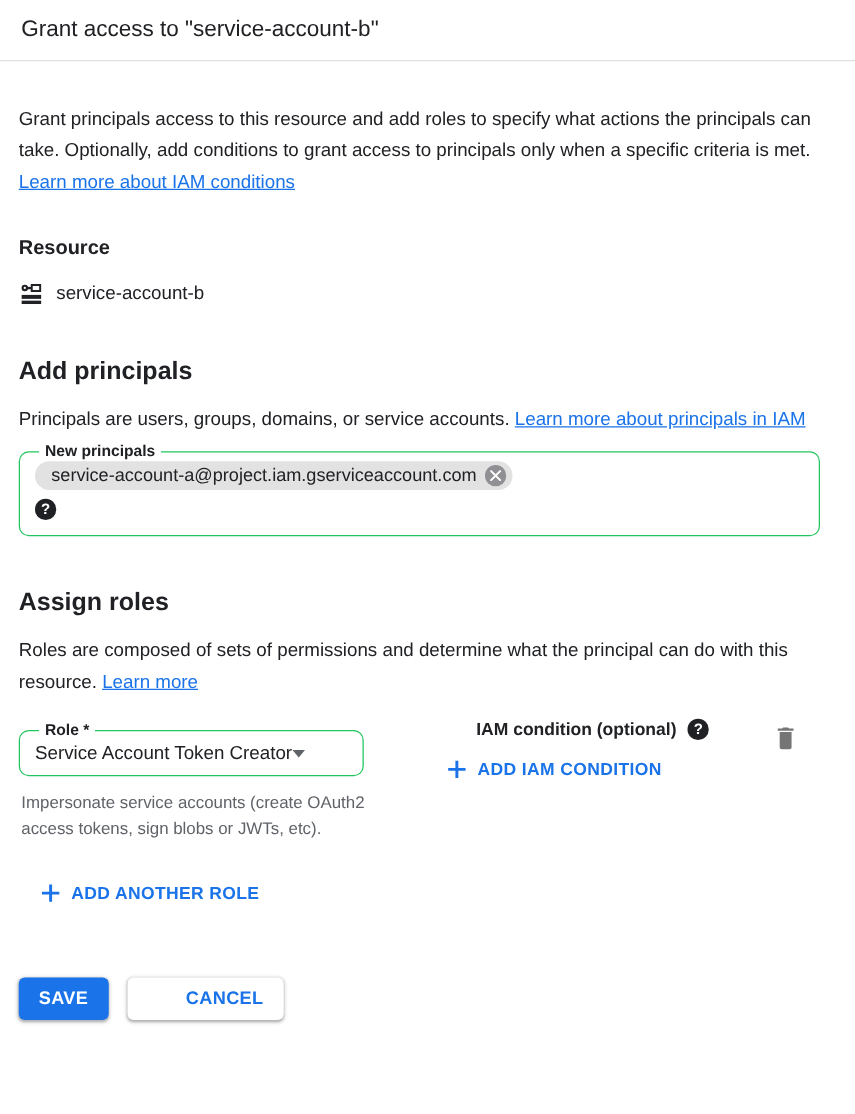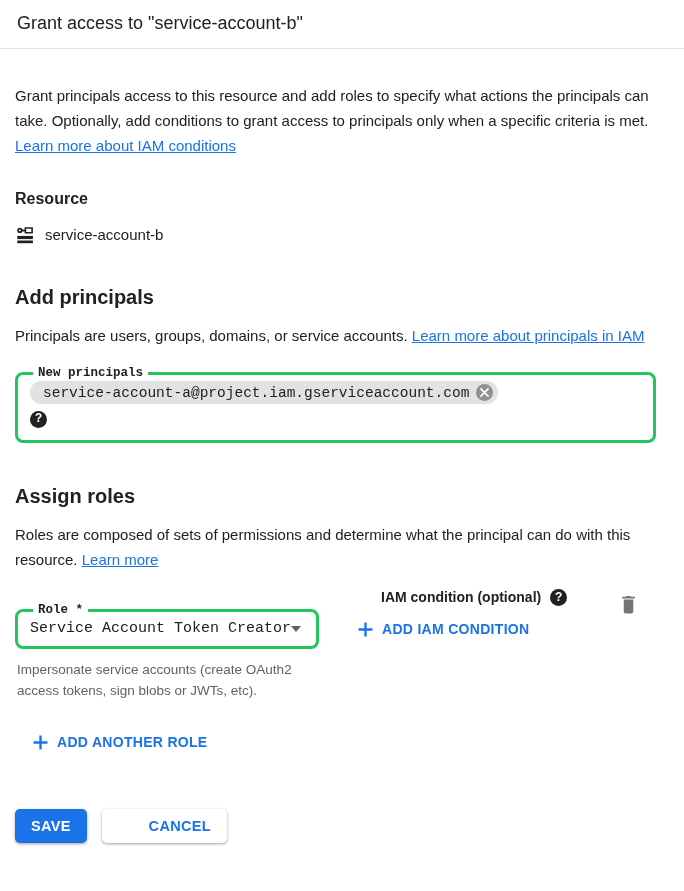--- a/index.html
+++ b/index.html
@@ -51,24 +51,23 @@
     font-weight: 700;
   }
   .section-desc {
     margin-top: 14px;
     font-size: 15px;
     line-height: 25px;
     max-width: 650px;
   }
 
   fieldset.outlined {
-    border: 3px solid #22c55e;
+    border: 1px solid #22c55e;
     border-radius: 8px;
-    margin-top: 18px;
-    font-family: Liberation Mono, monospace;
+    margin-top: 6px;
   }
   fieldset.outlined legend {
     font-size: 12.5px;
     font-weight: 700;
     padding: 0 5px;
     margin-left: 3px;
     color: #202124;
   }
 
   .principals-field {
@@ -120,21 +119,21 @@
   }
   .principals-help { margin-top: 7px; }
 
   .role-row {
     display: flex;
     align-items: flex-start;
     margin-top: 13px;
   }
   .role-col { width: 300px; flex: none; }
   .role-select {
-    width: 304px;
+    width: 276px;
     margin-top: 0;
     padding: 0 12px 9px 12px;
     cursor: pointer;
   }
   .role-select-inner {
     display: flex;
     align-items: center;
     justify-content: flex-start;
     padding-top: 3px;
     font-size: 15px;

